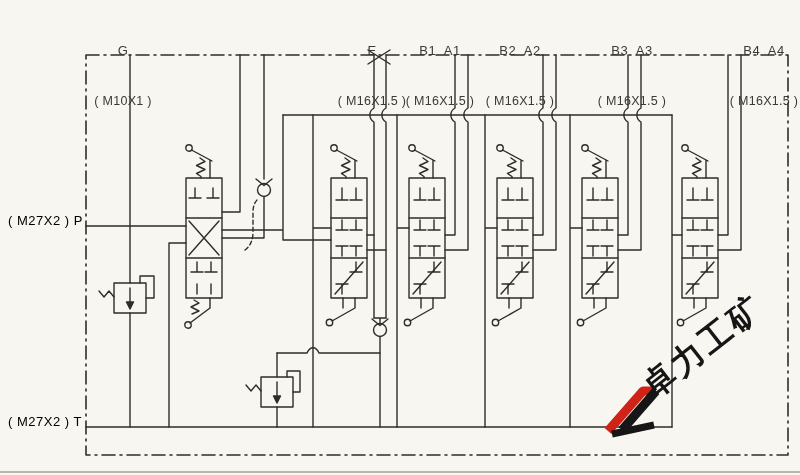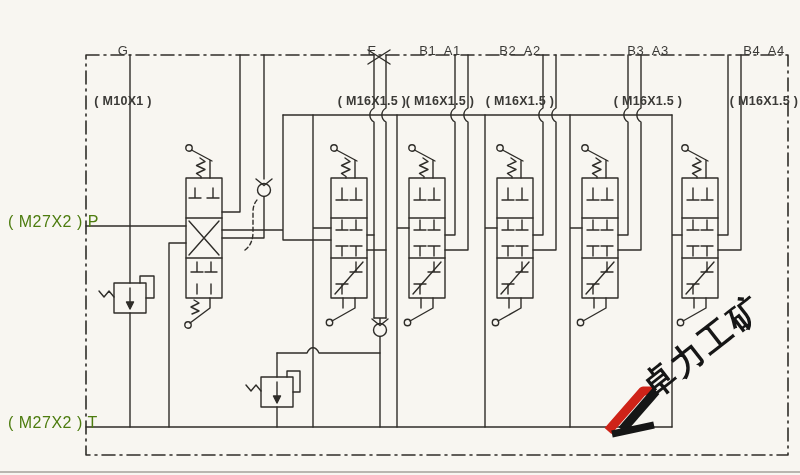--- a/index.html
+++ b/index.html
@@ -4,22 +4,22 @@
 <style>
   html,body{margin:0;padding:0;}
   body{width:800px;height:475px;overflow:hidden;background:#ffffff;
        font-family:"Liberation Sans",sans-serif;}
   .canvas{position:relative;width:800px;height:475px;
           background:#f8f6f1;}
   .schematic-svg{position:absolute;left:0;top:0;}
   .port-label{position:absolute;top:8px;transform:translateX(-50%);
               text-align:center;color:#3b3a37;white-space:pre;}
   .port-name{display:block;font-size:13px;line-height:14px;letter-spacing:.5px;}
-  .port-thread{display:block;font-size:12.5px;line-height:14px;letter-spacing:.3px;font-weight:bold;}
-  .side-label{position:absolute;font-size:16px;color:#4d7c0f;white-space:pre;
+  .port-thread{display:block;font-size:12.5px;line-height:14px;letter-spacing:.3px;}
+  .side-label{position:absolute;font-size:13px;color:#000000;white-space:pre;
               letter-spacing:.5px;}
   .watermark-text{position:absolute;left:646px;top:374px;width:220px;
                   transform:rotate(-38deg);transform-origin:0 50%;
                   font-size:33px;font-weight:900;color:#161616;
                   letter-spacing:3px;line-height:34px;
                   font-family:"DejaVu Sans","Liberation Sans",sans-serif;}
   .scan-edge{position:absolute;left:0;top:471px;width:800px;height:2px;
              background:#b9b6b0;}
 </style>
 </head>
@@ -200,21 +200,21 @@
     <span class="port-thread">( M16X1.5 )</span>
   </div>
   <div class="port-label" style="left:440px">
     <span class="port-name">B1  A1</span>
     <span class="port-thread">( M16X1.5 )</span>
   </div>
   <div class="port-label" style="left:520px">
     <span class="port-name">B2  A2</span>
     <span class="port-thread">( M16X1.5 )</span>
   </div>
-  <div class="port-label" style="left:648px">
+  <div class="port-label" style="left:632px">
     <span class="port-name">B3  A3</span>
     <span class="port-thread">( M16X1.5 )</span>
   </div>
   <div class="port-label" style="left:764px">
     <span class="port-name">B4  A4</span>
     <span class="port-thread">( M16X1.5 )</span>
   </div>
 
   <div class="side-label" style="left:8px;top:213px">( M27X2 ) P</div>
   <div class="side-label" style="left:8px;top:414px">( M27X2 ) T</div>

